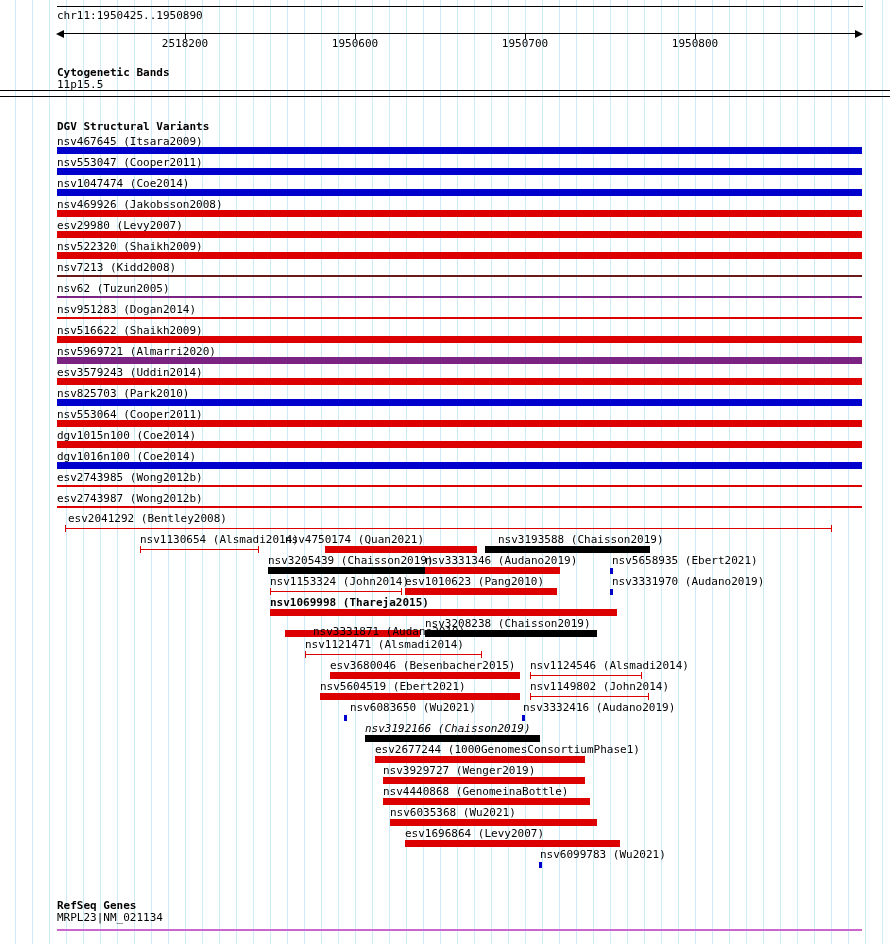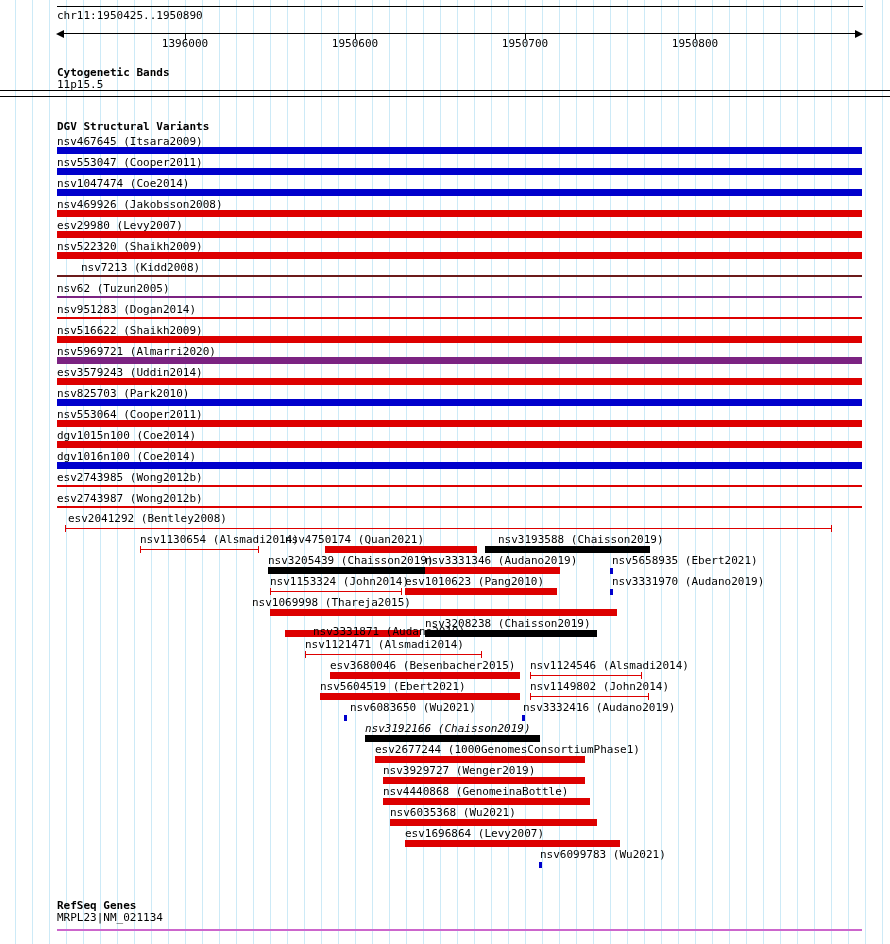--- a/index.html
+++ b/index.html
@@ -75,21 +75,21 @@
     </div>
 
   <div class="hline" style="left:57px; top:6px; width:806px;"></div>
   <div class="lbl" style="left:57px; top:10px;">chr11:1950425..1950890</div>
 
   <div id="ruler">
       <div class="hline" style="left: 63px; top: 33px; width: 793px;"></div>
       <div class="tri" style="left: 56px; top: 30px; border-top: 4px solid transparent; border-bottom: 4px solid transparent; border-right: 8px solid rgb(0, 0, 0);"></div>
       <div class="tri" style="left: 855px; top: 30px; border-top: 4px solid transparent; border-bottom: 4px solid transparent; border-left: 8px solid rgb(0, 0, 0);"></div>
       <div class="bar" style="left: 185px; top: 33px; width: 1px; height: 6px; background: rgb(0, 0, 0);"></div>
-      <div class="lbl" style="left: 185px; top: 38px; transform: translateX(-50%);">1396000</div>
+      <div class="lbl" style="left: 185px; top: 38px; transform: translateX(-50%);">2518200</div>
       <div class="bar" style="left: 355px; top: 33px; width: 1px; height: 6px; background: rgb(0, 0, 0);"></div>
       <div class="lbl" style="left: 355px; top: 38px; transform: translateX(-50%);">1950600</div>
       <div class="bar" style="left: 525px; top: 33px; width: 1px; height: 6px; background: rgb(0, 0, 0);"></div>
       <div class="lbl" style="left: 525px; top: 38px; transform: translateX(-50%);">1950700</div>
       <div class="bar" style="left: 695px; top: 33px; width: 1px; height: 6px; background: rgb(0, 0, 0);"></div>
       <div class="lbl" style="left: 695px; top: 38px; transform: translateX(-50%);">1950800</div>
     </div>
 
   <div class="lbl hdr" style="left:57px; top:67px;">Cytogenetic Bands</div>
   <div class="lbl" style="left:57px; top:79px;">11p15.5</div>
@@ -102,21 +102,21 @@
       <div class="lbl" style="left: 57px; top: 157px;">nsv553047 (Cooper2011)</div>
       <div class="bar" style="left: 57px; top: 168px; width: 805px; height: 7px; background: rgb(0, 0, 204);"></div>
       <div class="lbl" style="left: 57px; top: 178px;">nsv1047474 (Coe2014)</div>
       <div class="bar" style="left: 57px; top: 189px; width: 805px; height: 7px; background: rgb(0, 0, 204);"></div>
       <div class="lbl" style="left: 57px; top: 199px;">nsv469926 (Jakobsson2008)</div>
       <div class="bar" style="left: 57px; top: 210px; width: 805px; height: 7px; background: rgb(221, 0, 0);"></div>
       <div class="lbl" style="left: 57px; top: 220px;">esv29980 (Levy2007)</div>
       <div class="bar" style="left: 57px; top: 231px; width: 805px; height: 7px; background: rgb(221, 0, 0);"></div>
       <div class="lbl" style="left: 57px; top: 241px;">nsv522320 (Shaikh2009)</div>
       <div class="bar" style="left: 57px; top: 252px; width: 805px; height: 7px; background: rgb(221, 0, 0);"></div>
-      <div class="lbl" style="left: 57px; top: 262px; margin-left: 24px;">nsv7213 (Kidd2008)</div>
+      <div class="lbl" style="left: 57px; top: 262px;">nsv7213 (Kidd2008)</div>
       <div class="bar" style="left: 57px; top: 275px; width: 805px; height: 2px; background: rgb(107, 26, 26);"></div>
       <div class="lbl" style="left: 57px; top: 283px;">nsv62 (Tuzun2005)</div>
       <div class="bar" style="left: 57px; top: 296px; width: 805px; height: 2px; background: rgb(123, 35, 130);"></div>
       <div class="lbl" style="left: 57px; top: 304px;">nsv951283 (Dogan2014)</div>
       <div class="bar" style="left: 57px; top: 317px; width: 805px; height: 2px; background: rgb(221, 0, 0);"></div>
       <div class="lbl" style="left: 57px; top: 325px;">nsv516622 (Shaikh2009)</div>
       <div class="bar" style="left: 57px; top: 336px; width: 805px; height: 7px; background: rgb(221, 0, 0);"></div>
       <div class="lbl" style="left: 57px; top: 346px;">nsv5969721 (Almarri2020)</div>
       <div class="bar" style="left: 57px; top: 357px; width: 805px; height: 7px; background: rgb(123, 35, 130);"></div>
       <div class="lbl" style="left: 57px; top: 367px;">esv3579243 (Uddin2014)</div>
@@ -152,21 +152,21 @@
       <div class="lbl" style="left: 612px; top: 555px;">nsv5658935 (Ebert2021)</div>
       <div class="bar" style="left: 610px; top: 568px; width: 3px; height: 6px; background: rgb(0, 0, 204);"></div>
       <div class="lbl" style="left: 270px; top: 576px;">nsv1153324 (John2014)</div>
       <div class="bar" style="left: 270px; top: 588px; width: 130px; height: 7px; border-left: 1px solid rgb(221, 0, 0); border-right: 1px solid rgb(221, 0, 0);">
         <div style="position: absolute; left: 0px; right: 0px; top: 3px; height: 1px; background: rgb(221, 0, 0);"></div>
       </div>
       <div class="lbl" style="left: 405px; top: 576px; text-align: center;">esv1010623 (Pang2010)</div>
       <div class="bar" style="left: 405px; top: 588px; width: 152px; height: 7px; background: rgb(221, 0, 0);"></div>
       <div class="lbl" style="left: 612px; top: 576px;">nsv3331970 (Audano2019)</div>
       <div class="bar" style="left: 610px; top: 589px; width: 3px; height: 6px; background: rgb(0, 0, 204);"></div>
-      <div class="lbl" style="left: 252px; top: 597px;">nsv1069998 (Thareja2015)</div>
+      <div class="lbl" style="left: 270px; top: 597px; font-weight: bold;">nsv1069998 (Thareja2015)</div>
       <div class="bar" style="left: 270px; top: 609px; width: 347px; height: 7px; background: rgb(221, 0, 0);"></div>
       <div class="lbl" style="left: 285px; top: 626px; margin-left: 28px;">nsv3331871 (Audano2019)</div>
       <div class="bar" style="left: 285px; top: 630px; width: 135px; height: 7px; background: rgb(221, 0, 0);"></div>
       <div class="lbl" style="left: 425px; top: 618px;">nsv3208238 (Chaisson2019)</div>
       <div class="bar" style="left: 425px; top: 630px; width: 172px; height: 7px; background: rgb(0, 0, 0);"></div>
       <div class="lbl" style="left: 305px; top: 639px;">nsv1121471 (Alsmadi2014)</div>
       <div class="bar" style="left: 305px; top: 651px; width: 175px; height: 7px; border-left: 1px solid rgb(221, 0, 0); border-right: 1px solid rgb(221, 0, 0);">
         <div style="position: absolute; left: 0px; right: 0px; top: 3px; height: 1px; background: rgb(221, 0, 0);"></div>
       </div>
       <div class="lbl" style="left: 330px; top: 660px;">esv3680046 (Besenbacher2015)</div>

